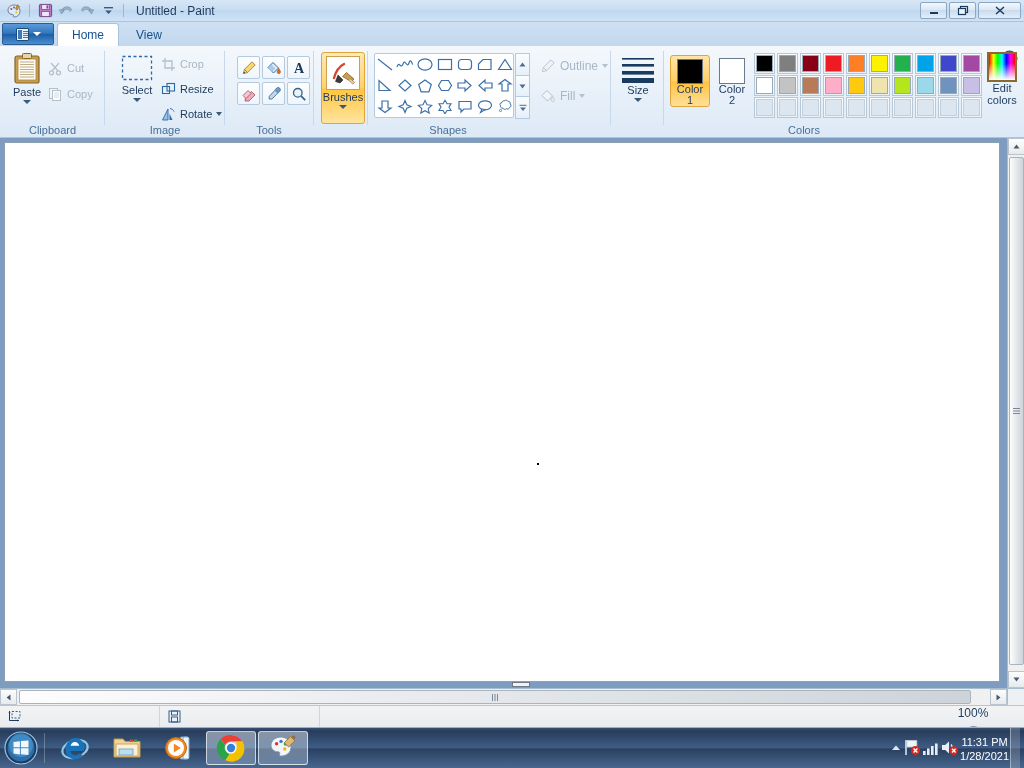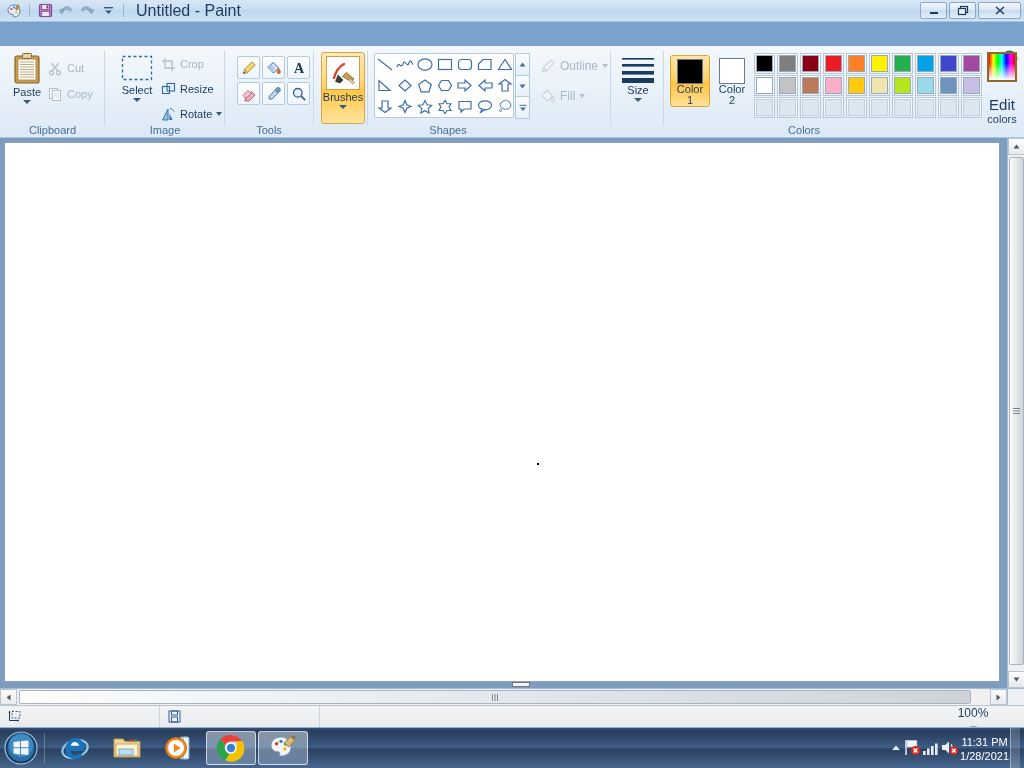--- a/index.html
+++ b/index.html
@@ -20,21 +20,21 @@
     border-bottom: 1px solid #a8c4e0;
     display: flex; align-items: center;
   }
   .qat { display: flex; align-items: center; gap: 3px; padding-left: 5px; height: 100%; }
   .qat-icon {
     width: 18px; height: 18px; display: flex; align-items: center; justify-content: center;
     position: relative;
   }
   .qat-sep { width: 1px; height: 13px; background: #9bb6d2; margin: 0 3px; }
   .win-title {
-    font-size: 16px; color: #1e395b; margin-left: 6px; white-space: nowrap;
+    font-size: 12px; color: #1e395b; margin-left: 6px; white-space: nowrap;
   }
   .wbtns { position: absolute; right: 3px; top: 2px; display: flex; gap: 2px; }
   .wbtn {
     width: 27px; height: 17px; border: 1px solid #8ba7c4; border-radius: 2px;
     background: linear-gradient(to bottom, #f2f7fc 0%, #dbe8f5 45%, #c9dcef 50%, #e3eef9 100%);
     display: flex; align-items: center; justify-content: center;
   }
   .wbtn.close { width: 43px; }
   .wbtn svg { display: block; }
 
@@ -279,20 +279,28 @@
         </svg>
       </div>
       <div class="wbtn close">
         <svg width="12" height="11" viewBox="0 0 12 11">
           <path d="M2 2l8 7M10 2l-8 7" stroke="#1c3a5e" stroke-width="1.5" fill="none"></path>
         </svg>
       </div>
     </div>
   </div>
 
+  <div class="tabrow">
+    <div class="paintbtn">
+      <span class="menu-glyph"></span>
+      <span class="caret-w"></span>
+    </div>
+    <div class="tab active">Home</div>
+    <div class="tab">View</div>
+  </div>
 
   <div class="ribbon">
 
     <div class="helpbtn">
       <svg width="17" height="17" viewBox="0 0 17 17">
         <circle cx="8.5" cy="8.5" r="7.5" fill="#2f7ec0" stroke="#1a4f80" stroke-width="1"></circle>
         <circle cx="8.5" cy="8.5" r="5.6" fill="#56a4dc"></circle>
         <text x="8.5" y="12" font-size="9" font-family="Liberation Serif, serif" fill="#ffffff" text-anchor="middle" font-weight="bold">?</text>
       </svg>
     </div>
@@ -710,21 +718,21 @@
           </div>
           <div class="swatch-cell empty">
             <span class="swatch"></span>
           </div>
         </div>
 
       <div style="position:absolute; left:318px; top:6px; width:40px; display:flex; flex-direction:column; align-items:center;">
         <span style="width:30px;height:30px;border:2px solid #8a6a30;display:block;
                      background:linear-gradient(to bottom, rgba(255,255,255,0) 35%, #ffffff 100%),
                                 linear-gradient(to right,#ff0000,#ffff00,#00ff00,#00ffff,#0000ff,#ff00ff,#ff0000);"></span>
-        <span class="cap" style="font-size:15px;color:#1c3a5e;margin-top:14px;">Edit</span>
+        <span class="cap" style="font-size:11px;color:#1c3a5e;margin-top:0;">Edit</span>
         <span class="cap" style="font-size:11px;color:#1c3a5e;">colors</span>
       </div>
 
       <div class="rgroup-label" style="left:-110px; width:500px;">Colors</div>
     </div>
   </div>
 
   <div class="workarea">
     <div class="canvas-wrap">
       <span class="dot" id="canvasmark" style="left: 532px; top: 320px; background: rgb(0, 0, 0);"></span>

